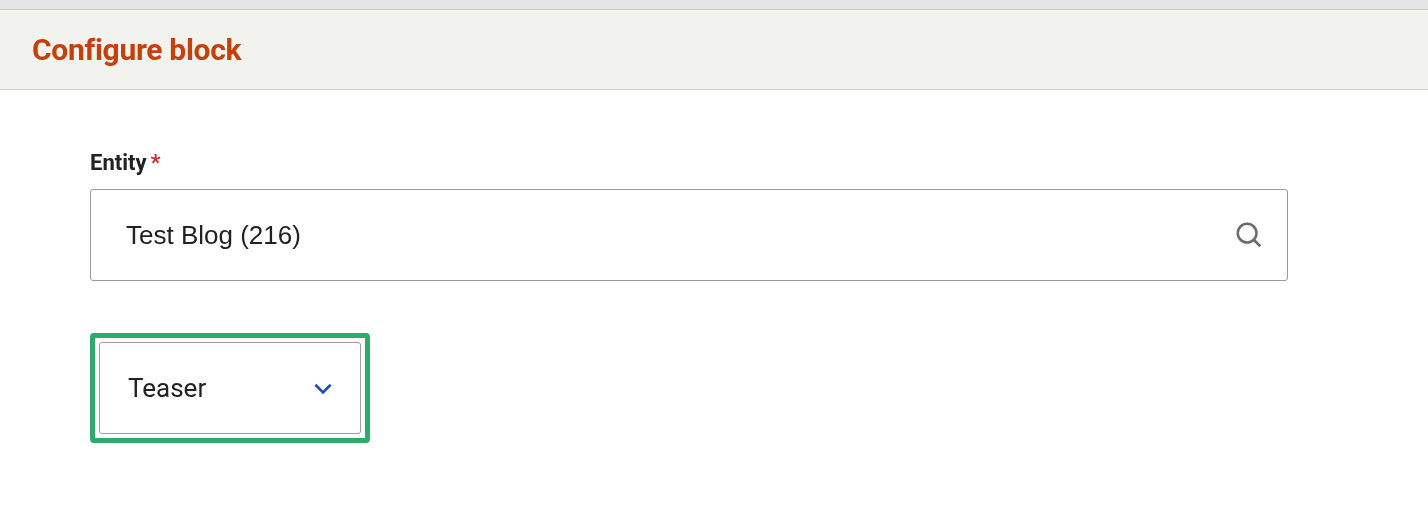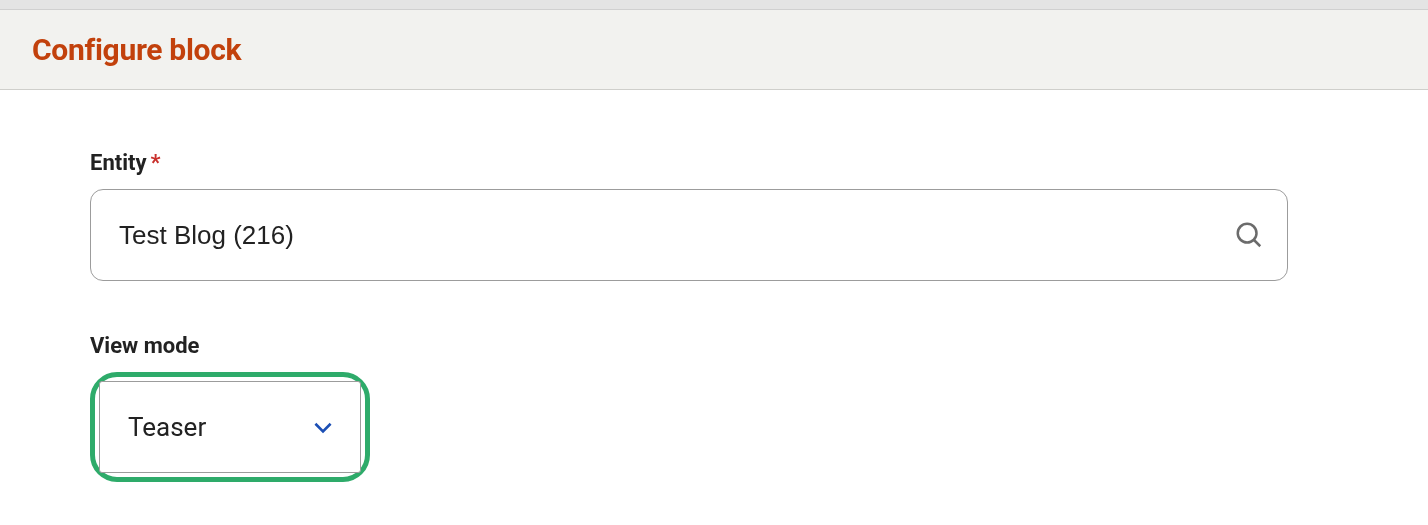--- a/index.html
+++ b/index.html
@@ -48,23 +48,23 @@
       margin-left: 4px;
       font-weight: 700;
     }
     .autocomplete-wrap {
       position: relative;
       width: 1198px;
     }
     .autocomplete-input {
       width: 100%;
       height: 92px;
-      padding: 0 72px 0 28px;
+      padding: 0 72px 0 35px;
       border: 1px solid #9c9c9c;
-      border-radius: 13px;
+      border-radius: 3px;
       font-size: 26px;
       color: #222;
       background: #fff;
       outline: none;
     }
     .search-icon {
       position: absolute;
       right: 24px;
       top: 50%;
       transform: translateY(-50%);
@@ -75,21 +75,21 @@
     .search-icon svg {
       width: 30px;
       height: 30px;
       stroke: #6b6b6b;
       stroke-width: 2;
       fill: none;
     }
     .select-highlight {
       display: inline-block;
       border: 5px solid #2eab6a;
-      border-radius: 27px;
+      border-radius: 4px;
       padding: 4px;
     }
     .select-box {
       position: relative;
       width: 262px;
       height: 92px;
       border: 1px solid #9c9c9c;
       border-radius: 3px;
       background: #fff;
       display: flex;
@@ -139,21 +139,20 @@
       <span class="search-icon">
         <svg viewBox="0 0 24 24">
           <circle cx="10.5" cy="10.5" r="7.5"></circle>
           <line x1="21" y1="21" x2="16" y2="16"></line>
         </svg>
       </span>
     </div>
   </div>
 
   <div class="form-item">
-    <label class="form-label">View mode</label>
     <div class="select-highlight">
       <div class="select-box">
         <span class="select-value">Teaser</span>
         <span class="chevron-icon">
           <svg viewBox="0 0 24 24">
             <polyline points="5 9 12 16 19 9"></polyline>
           </svg>
         </span>
       </div>
     </div>

